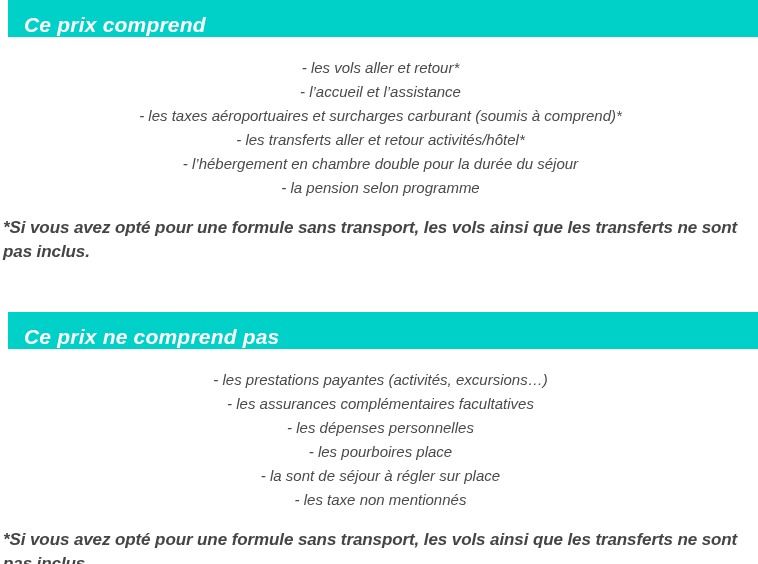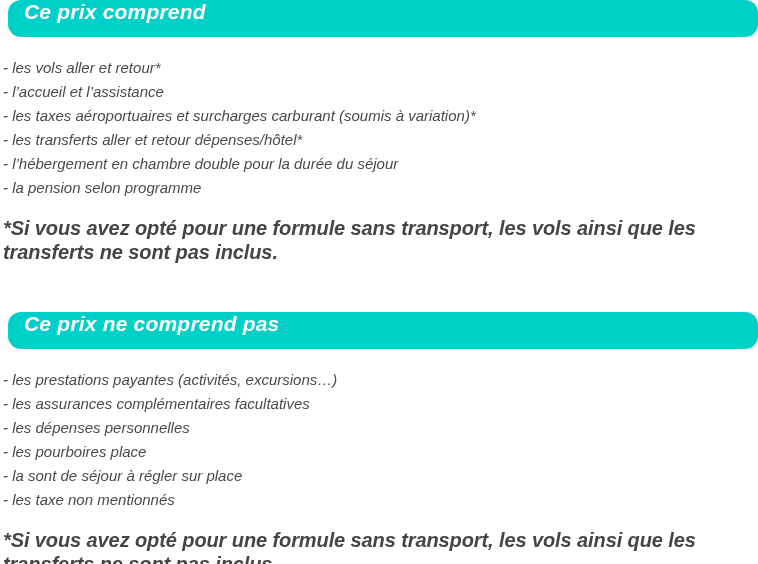--- a/index.html
+++ b/index.html
@@ -12,67 +12,67 @@
     overflow: hidden;
     font-family: "Liberation Sans", sans-serif;
   }
   .section { width: 758px; }
   .banner {
     margin-left: 8px;
     width: 750px;
     height: 37px;
     background: var(--banner-bg, #00d1c8);
     display: flex;
-    align-items: flex-start;
+    align-items: flex-end;
     padding-left: 16px;
-    border-radius: 13px;
   }
   .banner h2 {
     margin: 0;
     font-size: 21px;
     font-weight: bold;
     font-style: italic;
     color: #ffffff;
     letter-spacing: 0.2px;
   }
   .price-list {
     margin: 19px 0 0 0;
     padding: 0 0 0 3px;
   }
   .price-list p {
     margin: 0;
     font-size: 15px;
     font-style: italic;
     line-height: 24px;
     color: #4a4a4a;
+    text-align: center;
   }
   .note {
     margin: 16px 0 0 0;
     padding-left: 3px;
-    font-size: 20px;
+    font-size: 17px;
     font-style: italic;
     font-weight: bold;
     line-height: 24px;
     color: #454545;
     letter-spacing: -0.1px;
   }
   .section + .section { margin-top: 48px; }
 </style>
 </head>
 <body>
 
 <div class="section">
   <div class="banner" style="--banner-bg: #00d1c8;">
     <h2>Ce prix comprend</h2>
   </div>
   <div class="price-list">
     <p>- les vols aller et retour*</p>
     <p>- l’accueil et l’assistance</p>
-    <p>- les taxes aéroportuaires et surcharges carburant (soumis à variation)*</p>
-    <p>- les transferts aller et retour dépenses/hôtel*</p>
+    <p>- les taxes aéroportuaires et surcharges carburant (soumis à comprend)*</p>
+    <p>- les transferts aller et retour activités/hôtel*</p>
     <p>- l’hébergement en chambre double pour la durée du séjour</p>
     <p>- la pension selon programme</p>
   </div>
   <p class="note">*Si vous avez opté pour une formule sans transport, les vols ainsi que les transferts ne sont pas inclus.</p>
 </div>
 
 <div class="section">
   <div class="banner" style="--banner-bg: #00d1c8;">
     <h2>Ce prix ne comprend pas</h2>
   </div>

